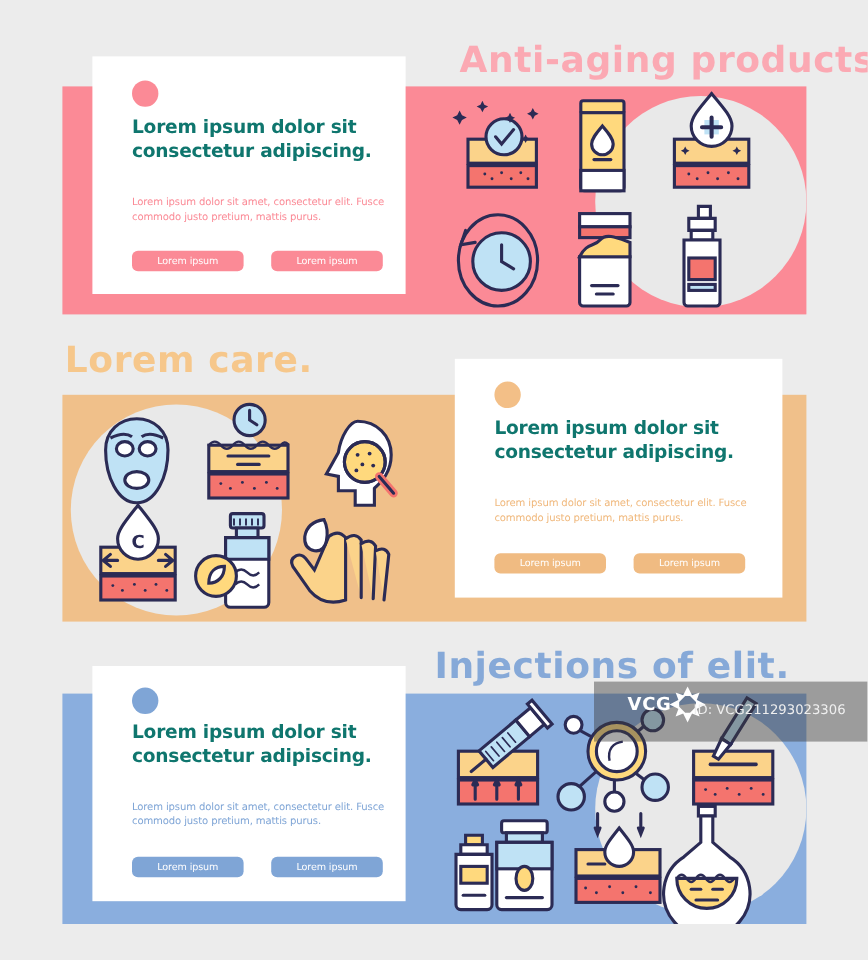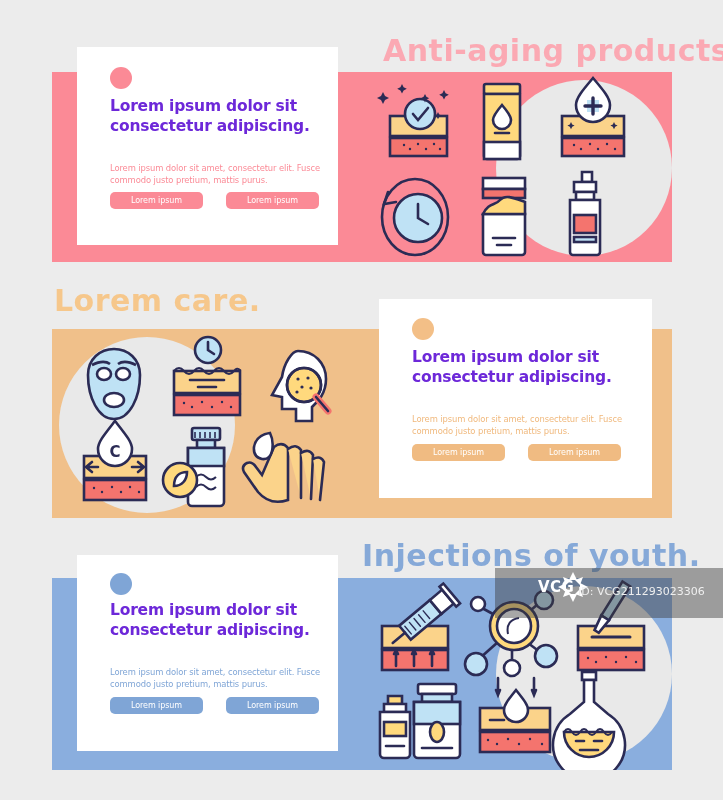--- a/index.html
+++ b/index.html
@@ -39,40 +39,40 @@
   .dot-1{left:110px;top:67px;background:#fb8a96;}
   .dot-2{left:412px;top:318px;background:#f3bf87;}
   .dot-3{left:110px;top:573px;background:#7fa5d6;}
 
   .title{
     position:absolute;
     font-family:"DejaVu Sans", sans-serif;
     font-size:15.5px;
     font-weight:bold;
     line-height:20px;
-    color:#6d28d9;
+    color:#0f766e;
     letter-spacing:-0.2px;
   }
   .title-1{left:110px;top:96px;width:215px;}
   .title-2{left:412px;top:347px;width:225px;}
   .title-3{left:110px;top:600px;width:215px;}
 
   .sub{
     position:absolute;
     font-family:"DejaVu Sans", sans-serif;
     font-size:8.4px;
     line-height:11.5px;
     letter-spacing:-0.1px;
     margin-top:11px;
   }
   .sub-1{left:110px;top:152px;width:215px;color:#fb8a96;}
   .sub-2{left:412px;top:403px;width:225px;color:#f0b87c;}
   .sub-3{left:110px;top:656px;width:215px;color:#7fa5d6;}
 
-  .btnrow{position:absolute;display:flex;gap:23px;}
+  .btnrow{position:absolute;display:flex;gap:23px;margin-top:17px;}
   .btnrow-1{left:110px;top:192px;}
   .btnrow-2{left:412px;top:444px;}
   .btnrow-3{left:110px;top:697px;}
   .btn{
     width:93px;height:17px;border-radius:5px;
     display:flex;align-items:center;justify-content:center;
     font-family:"DejaVu Sans", sans-serif;
     font-size:8px;color:#ffffff;
     letter-spacing:-0.1px;
     cursor:pointer;
@@ -87,21 +87,21 @@
   .art-2{left:52px;top:329px;width:327px;height:189px;}
   .art-3{left:352px;top:578px;width:320px;height:192px;}
   .art svg{display:block;}
 
   
   .wm{
     position:absolute;left:495px;top:568px;width:228px;height:50px;
     background:rgba(60,60,60,0.45);
   }
   .wm-logo{
-    position:absolute;left:538px;top:578px;
+    position:absolute;left:523px;top:578px;
     font-family:"DejaVu Sans", sans-serif;
     font-weight:bold;font-size:15px;color:#ffffff;letter-spacing:0.5px;
   }
   .wm-burst{position:absolute;left:556px;top:570px;width:34px;height:34px;}
   .wm-id{
     position:absolute;left:578px;top:585px;
     font-family:"DejaVu Sans", sans-serif;
     font-size:11px;color:#efefef;white-space:nowrap;
   }
 </style>
@@ -297,21 +297,21 @@
   <div class="dot dot-2"></div>
   <div class="title title-2">Lorem ipsum dolor sit consectetur adipiscing.</div>
   <div class="sub sub-2">Lorem ipsum dolor sit amet, consectetur elit. Fusce commodo justo pretium, mattis purus.</div>
   <div class="btnrow btnrow-2">
     <div class="btn btn-orange">Lorem ipsum</div>
     <div class="btn btn-orange">Lorem ipsum</div>
   </div>
 
   <div class="band band-3"></div>
 
-  <div class="headline hl-3">Injections of  youth.</div>
+  <div class="headline hl-3">Injections of  elit.</div>
 
   <div class="art art-3">
     <svg width="320" height="192" viewBox="0 0 320 192" xmlns="http://www.w3.org/2000/svg">
       <g>
         <circle cx="232" cy="96" r="88" fill="#e9e9e9"></circle>
       </g>
 
       <g stroke="#2b2b55" stroke-width="2.6" stroke-linecap="round">
         <rect x="30" y="48" width="66" height="22" fill="#fbd38a"></rect>
         <rect x="30" y="72" width="66" height="20" fill="#f4746e"></rect>

